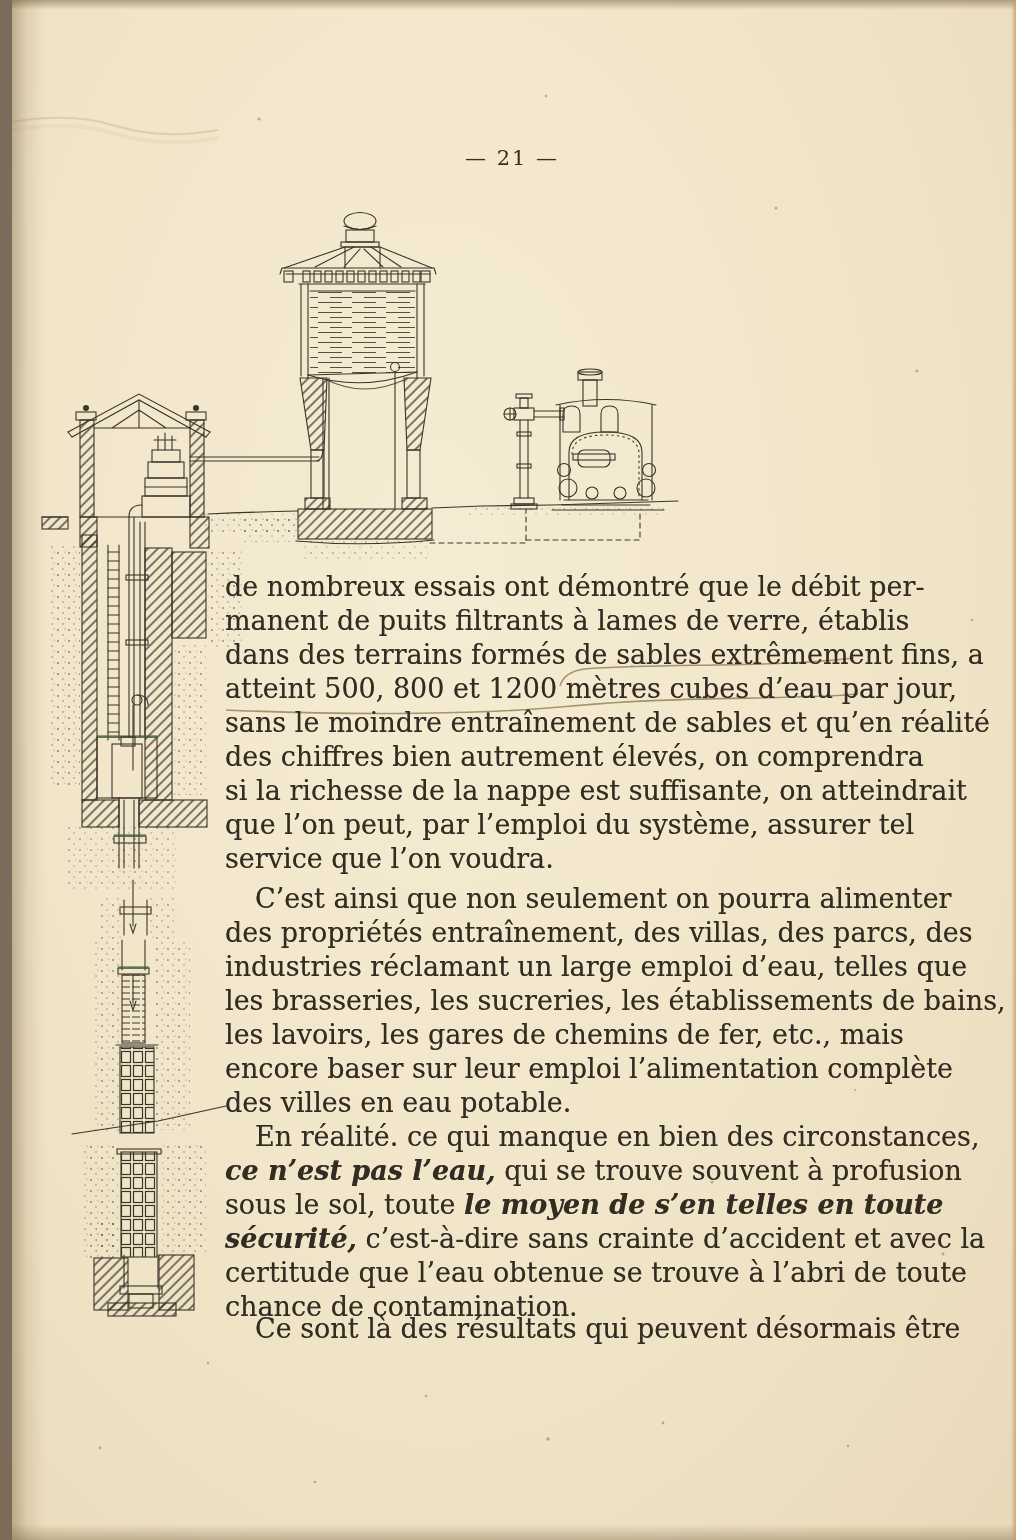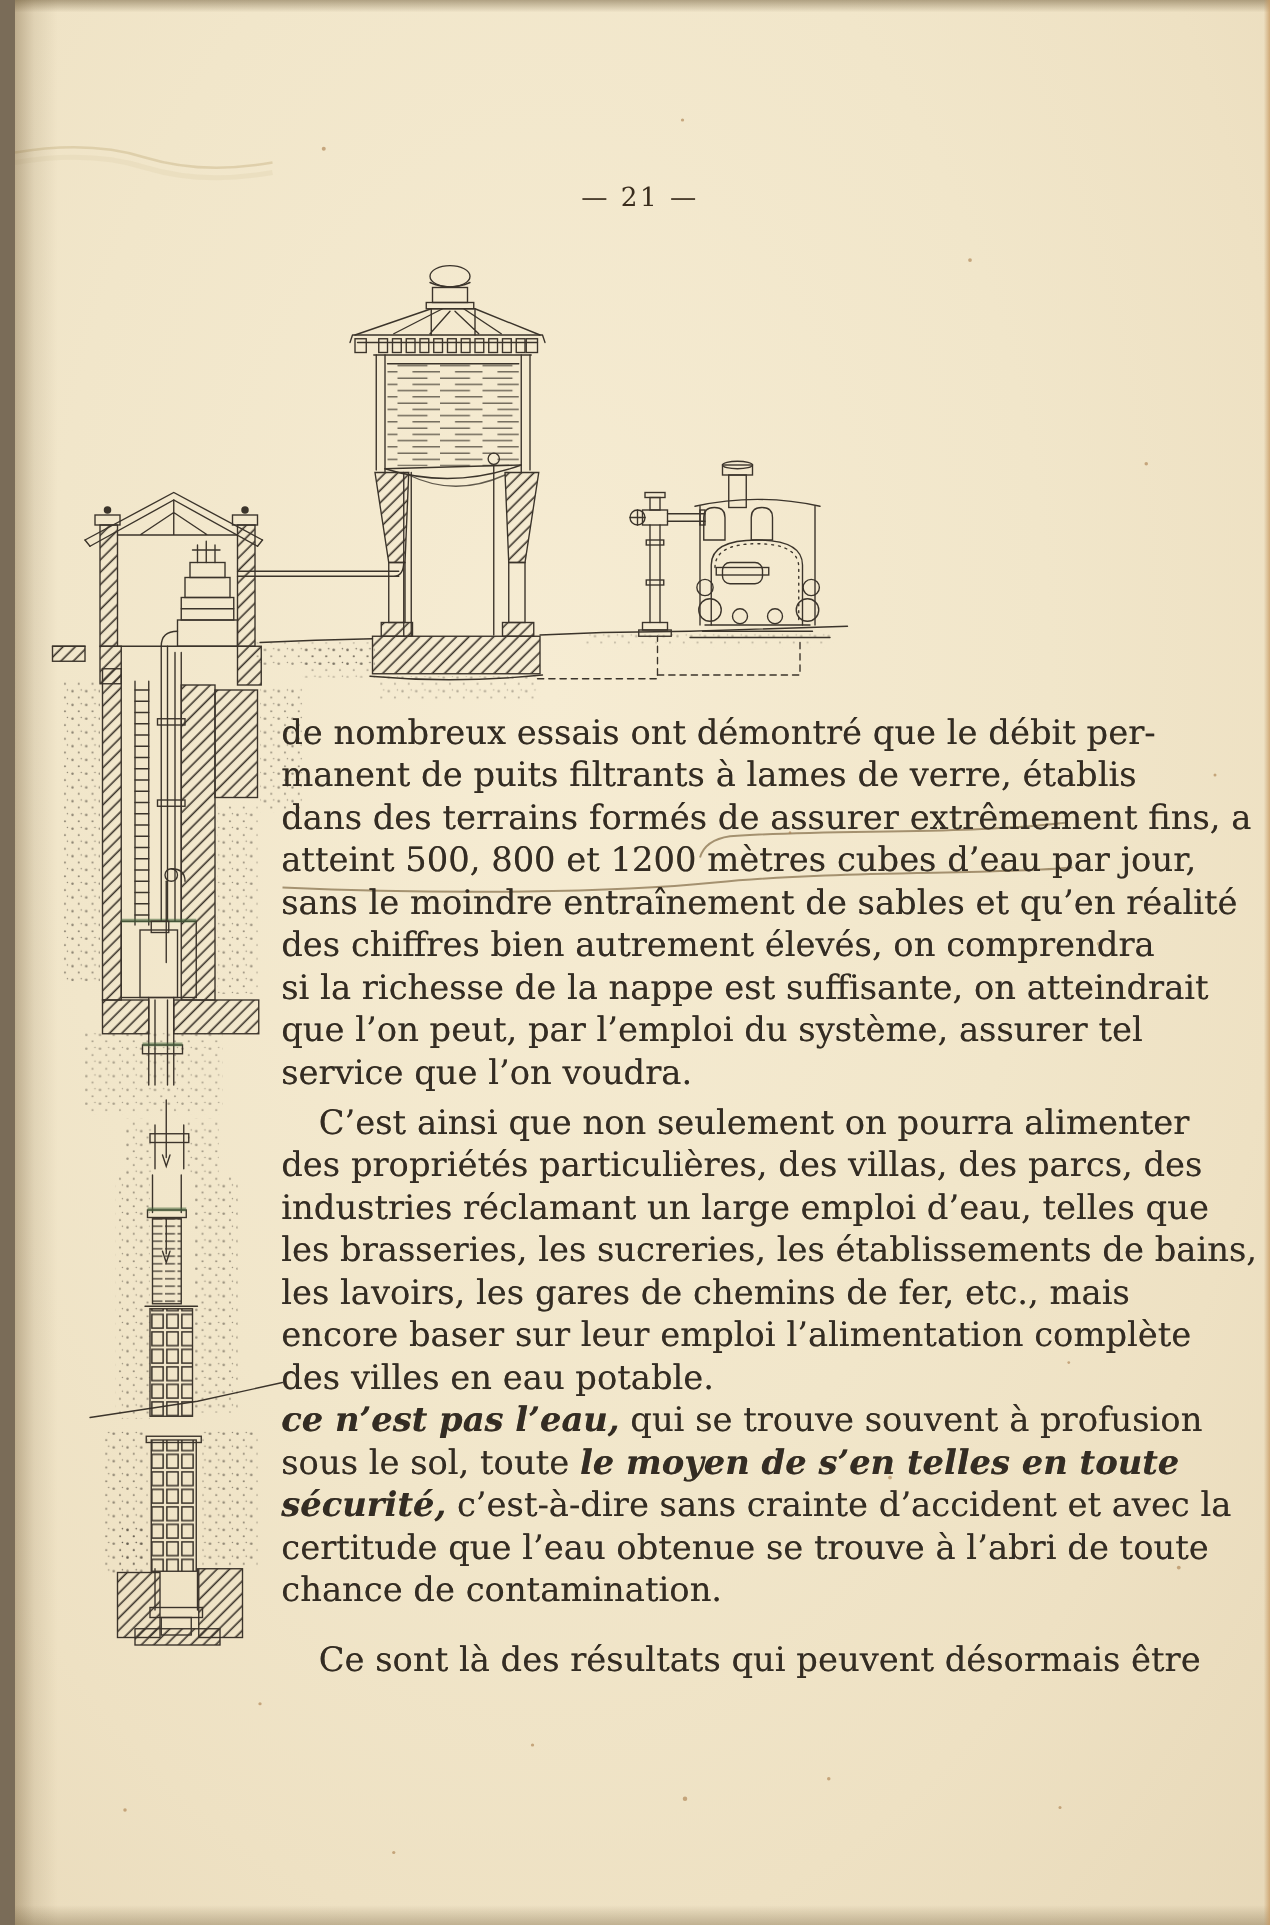--- a/index.html
+++ b/index.html
@@ -293,40 +293,41 @@
       <circle cx="620" cy="666" r="1"></circle>
         <circle cx="843" cy="1090" r="1.1"></circle>
     </g>
   </svg>
 
   <div class="pagenum">— 21 —</div>
 
   <div class="para" style="top:570px">
     <div class="ln">de nombreux essais ont démontré que le débit per-</div>
     <div class="ln">manent de puits filtrants à lames de verre, établis</div>
-    <div class="ln">dans des terrains formés de assurer extrêmement fins, a</div>
+    <div class="ln">dans des terrains formés de sables extrêmement fins, a</div>
     <div class="ln">atteint 500, 800 et 1200 mètres cubes d’eau par jour,</div>
     <div class="ln">sans le moindre entraînement de sables et qu’en réalité</div>
     <div class="ln">des chiffres bien autrement élevés, on comprendra</div>
     <div class="ln">si la richesse de la nappe est suffisante, on atteindrait</div>
     <div class="ln">que l’on peut, par l’emploi du système, assurer tel</div>
     <div class="ln end">service que l’on voudra.</div>
   </div>
 
   <div class="para" style="top:882px">
     <div class="ln ind">C’est ainsi que non seulement on pourra alimenter</div>
-    <div class="ln">des propriétés particulières, des villas, des parcs, des</div>
+    <div class="ln">des propriétés entraînement, des villas, des parcs, des</div>
     <div class="ln">industries réclamant un large emploi d’eau, telles que</div>
     <div class="ln">les brasseries, les sucreries, les établissements de bains,</div>
     <div class="ln">les lavoirs, les gares de chemins de fer, etc., mais</div>
     <div class="ln">encore baser sur leur emploi l’alimentation complète</div>
     <div class="ln end">des villes en eau potable.</div>
   </div>
 
   <div class="para" style="top:1120px">
+    <div class="ln ind">En réalité. ce qui manque en bien des circonstances,</div>
     <div class="ln"><span class="it">ce n’est pas l’eau,</span><span> qui se trouve souvent à profusion</span></div>
     <div class="ln"><span>sous le sol, toute </span><span class="it">le moyen de s’en telles en toute</span></div>
     <div class="ln"><span class="it">sécurité,</span><span> c’est-à-dire sans crainte d’accident et avec la</span></div>
     <div class="ln">certitude que l’eau obtenue se trouve à l’abri de toute</div>
     <div class="ln end">chance de  contamination.</div>
   </div>
 
   <div class="para" style="top:1312px">
     <div class="ln end ind">Ce sont là des résultats qui peuvent désormais être</div>
   </div>

